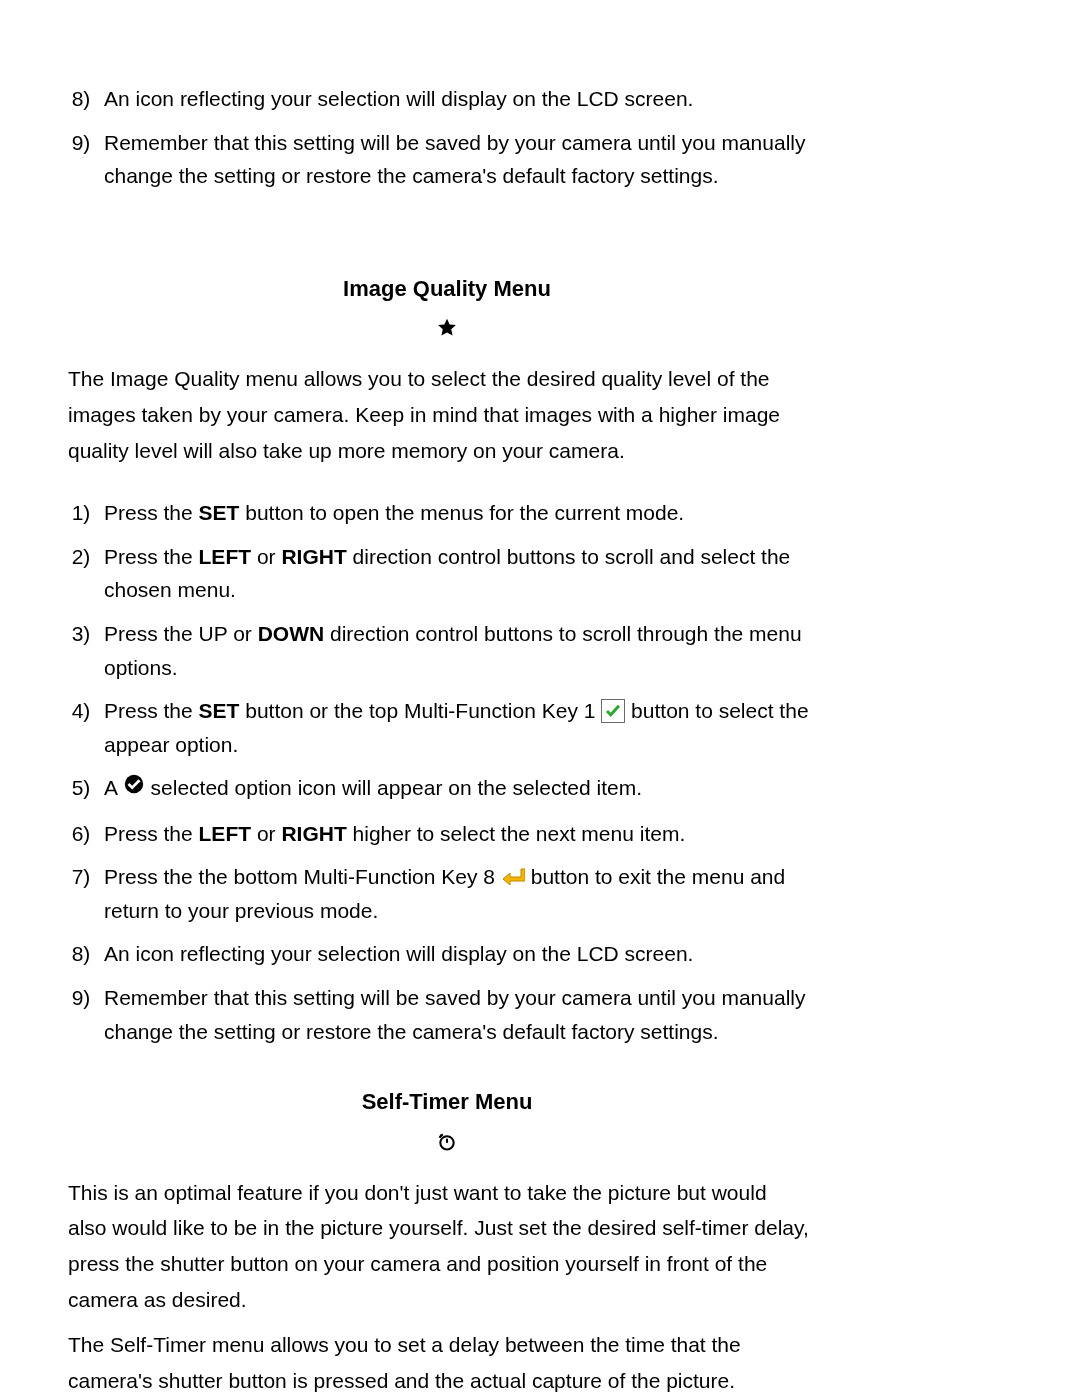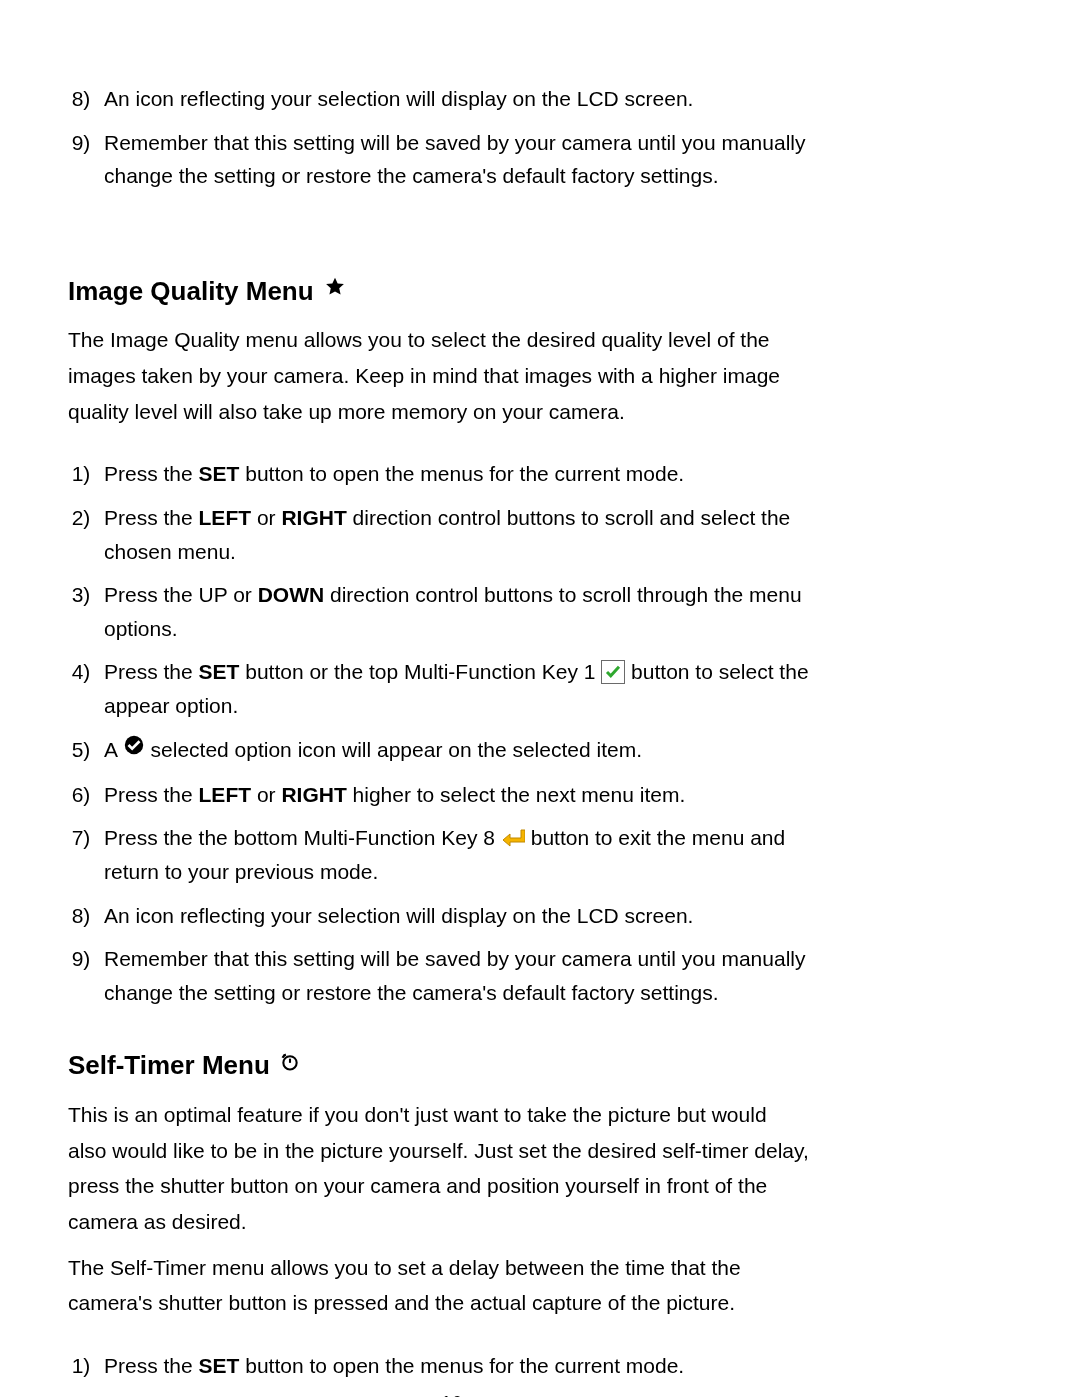--- a/index.html
+++ b/index.html
@@ -25,25 +25,26 @@
   }
   .ol li {
     padding-left: 2px;
     margin-bottom: 10px;
   }
   .ol li::marker {
     content: counter(list-item) ")  ";
   }
   .h2 {
     font-weight: bold;
-    font-size: 26px;
+    font-size: 22px;
     margin: 36px 0 10px 0;
     display: flex;
     align-items: center;
     gap: 10px;
+    flex-direction: column;
   }
   .para {
     margin: 0 17px 10px 0;
     line-height: 1.7;
   }
   .bold { font-weight: bold; }
   .page-num {
     position: absolute;
     bottom: 28px;
     left: 0; right: 0;

